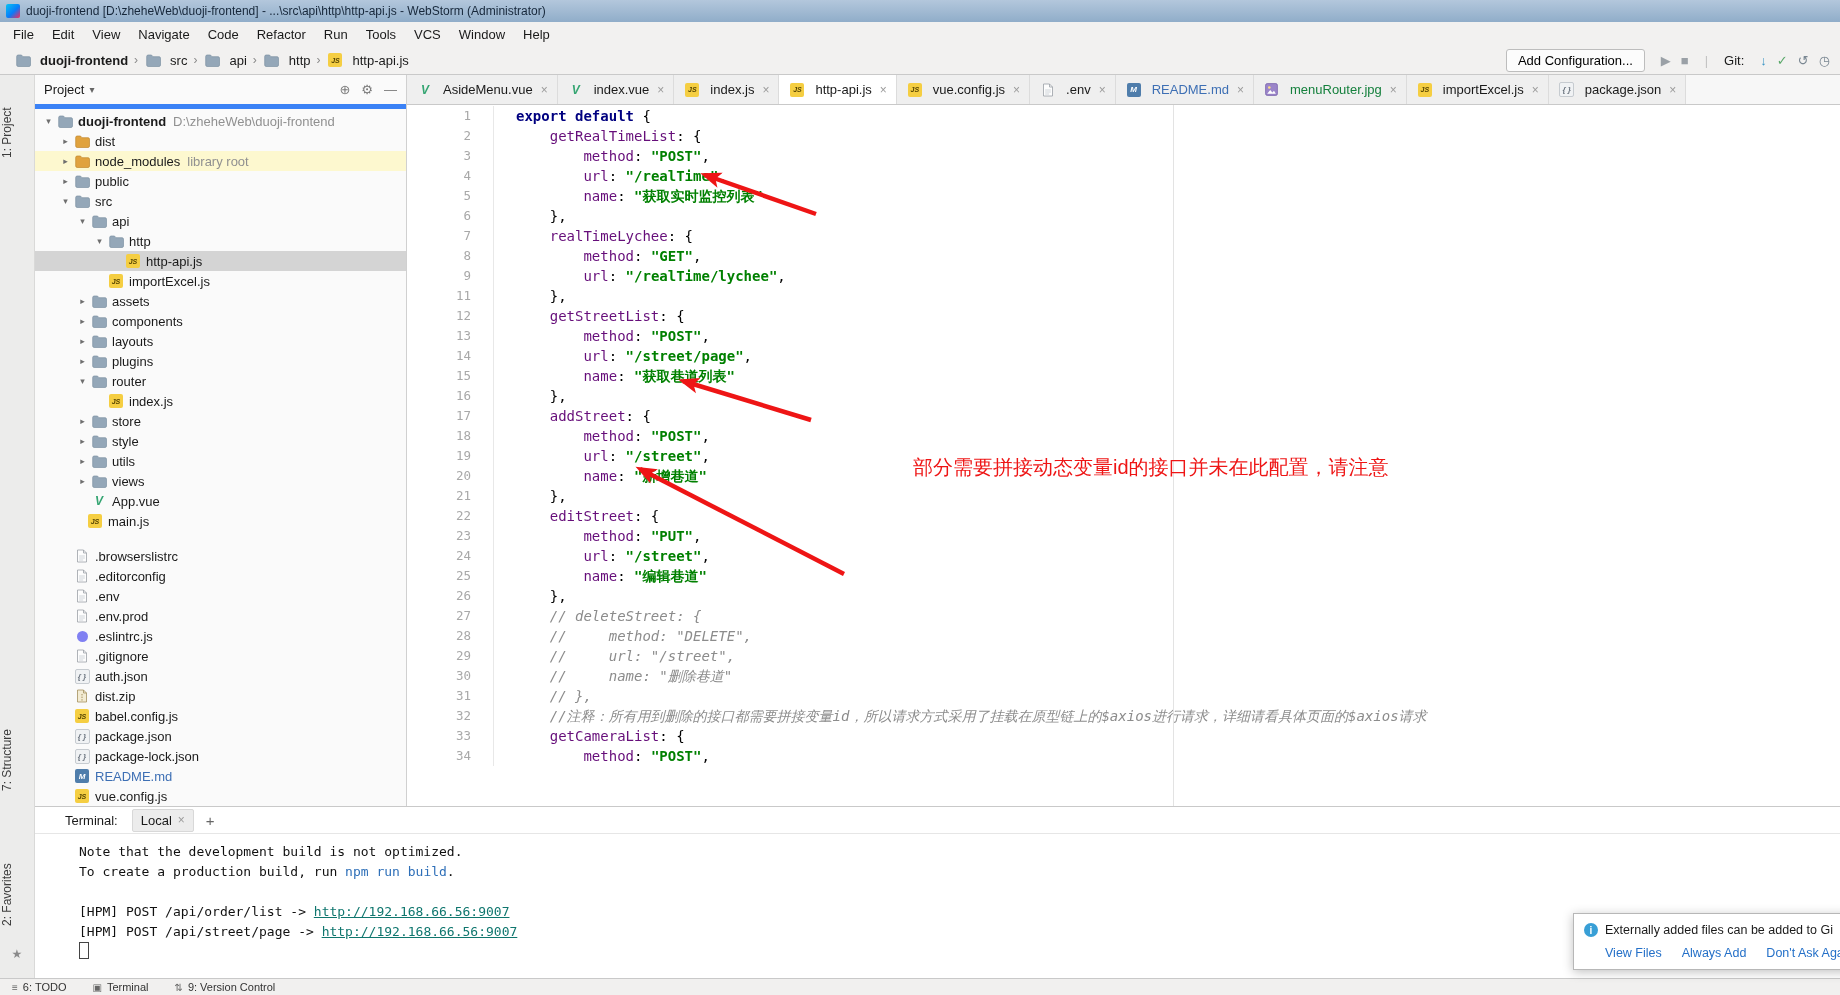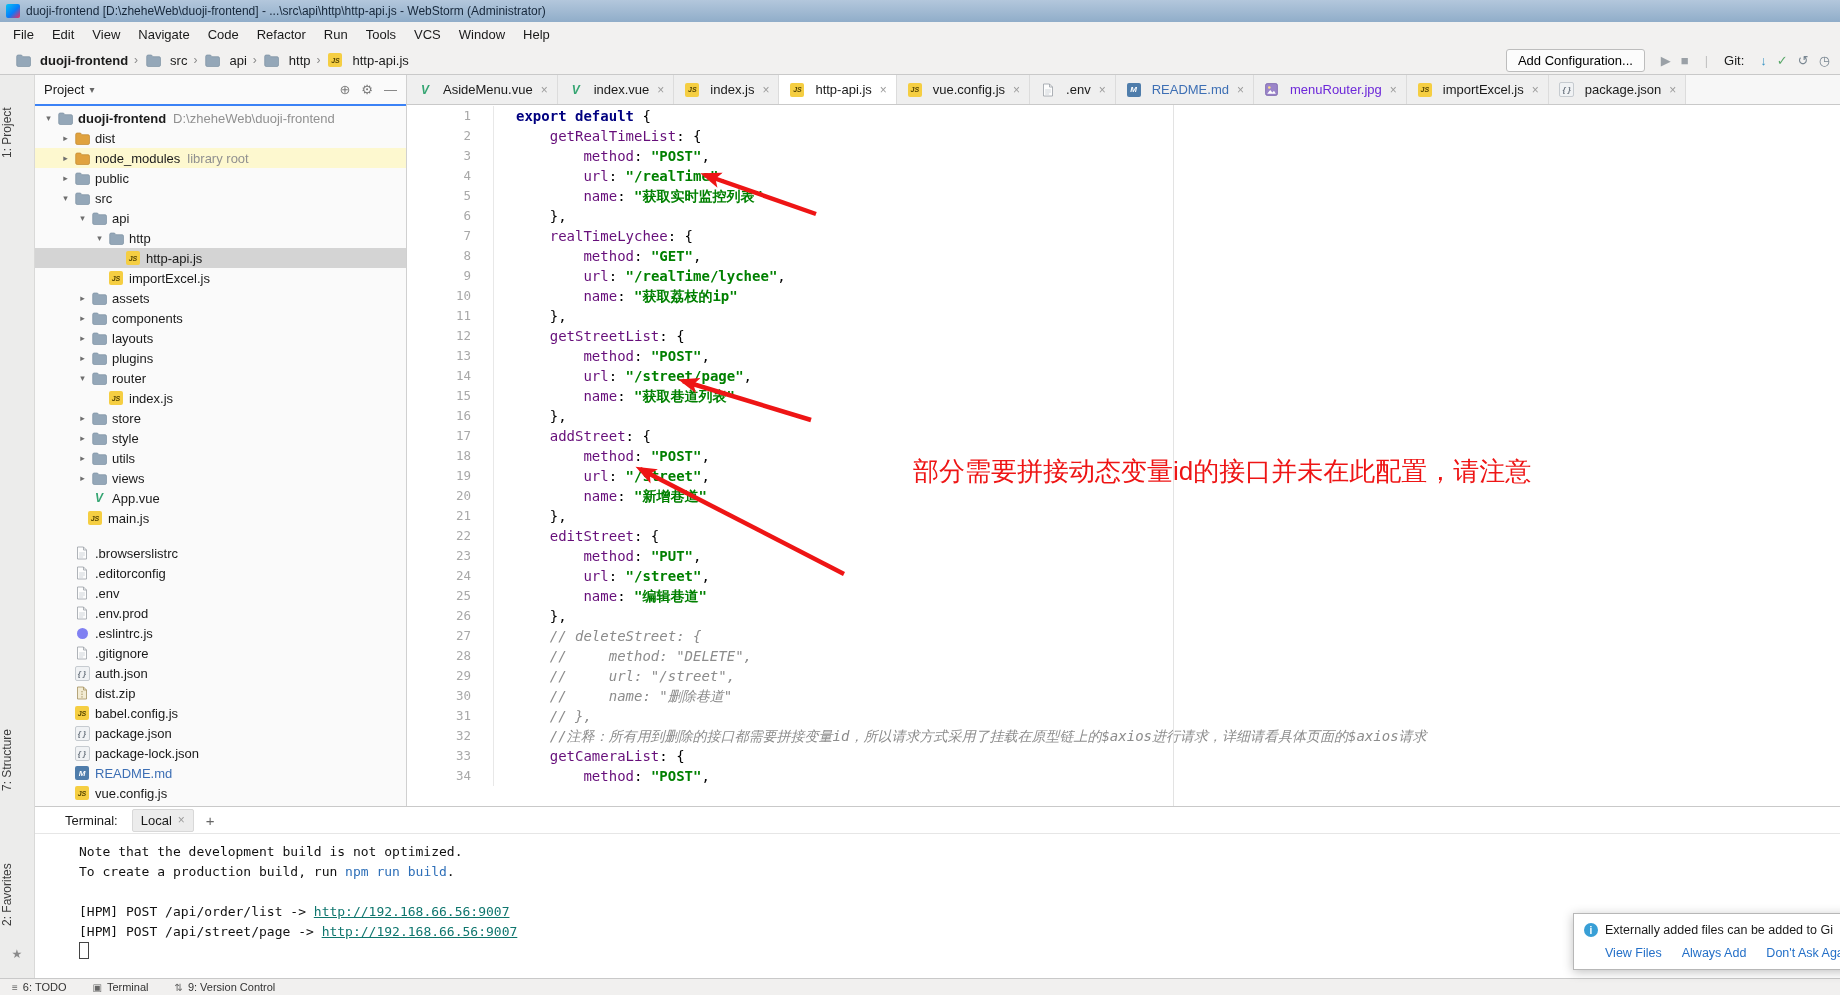--- a/index.html
+++ b/index.html
@@ -33,21 +33,21 @@
   .stripe{width:34px;background:#ececeb;border-right:1px solid #d9d9d8;position:relative;flex:none;}
   .stripe-label{position:absolute;left:0;width:34px;display:flex;justify-content:center;
                 writing-mode:vertical-rl;transform:rotate(180deg);font-size:12px;color:#3c3c3c;white-space:nowrap;}
   .stripe-star{position:absolute;left:0;width:34px;text-align:center;color:#8a8a8a;font-size:12px;}
 
   .content{flex:1;display:flex;flex-direction:column;min-width:0;}
   .upper{height:731px;display:flex;border-bottom:1px solid #c9c9c9;min-width:0;}
 
   
   .project-panel{width:371px;flex:none;border-right:1px solid #d0d0d0;display:flex;flex-direction:column;background:#fafafa;}
-  .panel-header{height:29px;border-bottom:2px solid #3b82f6;display:flex;align-items:center;padding:0 9px;gap:5px;flex:none;}
+  .panel-header{height:29px;border-bottom:5px solid #3b82f6;display:flex;align-items:center;padding:0 9px;gap:5px;flex:none;}
   .ph-caret{color:#666;font-size:10px;}
   .ph-icons{margin-left:auto;display:flex;gap:11px;color:#7a7a7a;font-size:13px;}
   .tree{flex:1;overflow:hidden;padding-top:2px;}
   .tree-row{display:flex;align-items:center;height:20px;white-space:nowrap;font-size:13px;}
   .tree-row.selected{background:#d4d4d4;}
   .tw{width:15px;flex:none;text-align:center;color:#6e6e6e;font-size:9px;}
   .icon{width:18px;height:16px;flex:none;display:inline-flex;align-items:center;justify-content:center;margin-right:4px;}
   .tree-extra{color:#909090;margin-left:7px;}
   .fi{display:inline-flex;align-items:center;justify-content:center;width:14px;height:14px;border-radius:2px;
       font-family:"Liberation Sans",sans-serif;font-weight:bold;}
@@ -68,21 +68,21 @@
   .code-line{display:flex;height:20px;line-height:20px;white-space:pre;}
   .ln{width:64px;flex:none;text-align:right;padding-right:22px;color:#a8a8a8;font-size:12.5px;border-right:1px solid #e8e8e8;}
   .lt{padding-left:22px;white-space:pre;}
   .tok-kw{color:#000080;font-weight:bold;}
   .tok-prop{color:#660e7a;}
   .tok-str{color:#008000;font-weight:bold;}
   .tok-pun{color:#000;}
   .tok-com{color:#8c8c8c;font-style:italic;}
   .guide{position:absolute;left:766px;top:0;bottom:0;width:1px;background:#e3e3e3;}
   .anno-svg{position:absolute;left:0;top:0;pointer-events:none;}
-  .anno-text{position:absolute;left:506px;top:349px;color:#ee1515;font-size:26px;white-space:nowrap;
+  .anno-text{position:absolute;left:506px;top:349px;color:#ee1515;font-size:20px;white-space:nowrap;
              font-family:"Liberation Sans","DejaVu Sans",sans-serif;}
 
   
   .terminal-panel{flex:1;display:flex;flex-direction:column;background:#fff;min-height:0;}
   .terminal-header{height:26px;border-bottom:1px solid #e6e6e6;display:flex;align-items:center;padding-left:12px;gap:4px;flex:none;}
   .term-title{margin-right:10px;margin-left:18px;}
   .term-tab{display:flex;align-items:center;gap:6px;padding:3px 8px;background:#ececec;border:1px solid #d8d8d8;border-radius:2px;}
   .term-close{color:#9b9b9b;font-size:12px;}
   .term-add{color:#666;font-size:15px;margin-left:8px;}
   .terminal-body{flex:1;padding:8px 0 0 44px;font-family:"DejaVu Sans Mono","Liberation Mono",monospace;
@@ -581,21 +581,21 @@
                 <span class="tab-close">×</span>
               </div>
               <div class="tab">
                 <span class="icon">
                   <svg width="13" height="13" viewBox="0 0 13 13">
                     <rect x=".6" y=".6" width="11.8" height="11.8" rx="1.6" fill="#9b85c9" stroke="#7b64ad" stroke-width=".8"></rect>
                     <circle cx="4.3" cy="4.5" r="1.3" fill="#ffe082"></circle>
                     <path d="M2.2 10.8l3-3.8 2.2 2.5 1.6-1.7 1.8 3z" fill="#fff"></path>
                   </svg>
                 </span>
-                <span style="color: #6d28d9;">menuRouter.jpg</span>
+                <span style="color: #15803d;">menuRouter.jpg</span>
                 <span class="tab-close">×</span>
               </div>
               <div class="tab">
                 <span class="icon">
                   <i class="fi fi-js">JS</i>
                 </span>
                 <span>importExcel.js</span>
                 <span class="tab-close">×</span>
               </div>
               <div class="tab">
@@ -611,21 +611,20 @@
             <div>
                 <div class="code-line"><span class="ln">1</span><span class="lt"><span class="tok-kw">export default</span><span class="tok-pun"> {</span></span></div>
                 <div class="code-line"><span class="ln">2</span><span class="lt"><span class="tok-pun">    </span><span class="tok-prop">getRealTimeList</span><span class="tok-pun">: {</span></span></div>
                 <div class="code-line"><span class="ln">3</span><span class="lt"><span class="tok-pun">        </span><span class="tok-prop">method</span><span class="tok-pun">: </span><span class="tok-str">"POST"</span><span class="tok-pun">,</span></span></div>
                 <div class="code-line"><span class="ln">4</span><span class="lt"><span class="tok-pun">        </span><span class="tok-prop">url</span><span class="tok-pun">: </span><span class="tok-str">"/realTime"</span><span class="tok-pun">,</span></span></div>
                 <div class="code-line"><span class="ln">5</span><span class="lt"><span class="tok-pun">        </span><span class="tok-prop">name</span><span class="tok-pun">: </span><span class="tok-str">"获取实时监控列表"</span></span></div>
                 <div class="code-line"><span class="ln">6</span><span class="lt"><span class="tok-pun">    },</span></span></div>
                 <div class="code-line"><span class="ln">7</span><span class="lt"><span class="tok-pun">    </span><span class="tok-prop">realTimeLychee</span><span class="tok-pun">: {</span></span></div>
                 <div class="code-line"><span class="ln">8</span><span class="lt"><span class="tok-pun">        </span><span class="tok-prop">method</span><span class="tok-pun">: </span><span class="tok-str">"GET"</span><span class="tok-pun">,</span></span></div>
                 <div class="code-line"><span class="ln">9</span><span class="lt"><span class="tok-pun">        </span><span class="tok-prop">url</span><span class="tok-pun">: </span><span class="tok-str">"/realTime/lychee"</span><span class="tok-pun">,</span></span></div>
-                <div class="code-line"><span class="ln">10</span><span class="lt"><span class="tok-pun">        </span><span class="tok-prop">name</span><span class="tok-pun">: </span><span class="tok-str">"获取荔枝的ip"</span></span></div>
                 <div class="code-line"><span class="ln">11</span><span class="lt"><span class="tok-pun">    },</span></span></div>
                 <div class="code-line"><span class="ln">12</span><span class="lt"><span class="tok-pun">    </span><span class="tok-prop">getStreetList</span><span class="tok-pun">: {</span></span></div>
                 <div class="code-line"><span class="ln">13</span><span class="lt"><span class="tok-pun">        </span><span class="tok-prop">method</span><span class="tok-pun">: </span><span class="tok-str">"POST"</span><span class="tok-pun">,</span></span></div>
                 <div class="code-line"><span class="ln">14</span><span class="lt"><span class="tok-pun">        </span><span class="tok-prop">url</span><span class="tok-pun">: </span><span class="tok-str">"/street/page"</span><span class="tok-pun">,</span></span></div>
                 <div class="code-line"><span class="ln">15</span><span class="lt"><span class="tok-pun">        </span><span class="tok-prop">name</span><span class="tok-pun">: </span><span class="tok-str">"获取巷道列表"</span></span></div>
                 <div class="code-line"><span class="ln">16</span><span class="lt"><span class="tok-pun">    },</span></span></div>
                 <div class="code-line"><span class="ln">17</span><span class="lt"><span class="tok-pun">    </span><span class="tok-prop">addStreet</span><span class="tok-pun">: {</span></span></div>
                 <div class="code-line"><span class="ln">18</span><span class="lt"><span class="tok-pun">        </span><span class="tok-prop">method</span><span class="tok-pun">: </span><span class="tok-str">"POST"</span><span class="tok-pun">,</span></span></div>
                 <div class="code-line"><span class="ln">19</span><span class="lt"><span class="tok-pun">        </span><span class="tok-prop">url</span><span class="tok-pun">: </span><span class="tok-str">"/street"</span><span class="tok-pun">,</span></span></div>
                 <div class="code-line"><span class="ln">20</span><span class="lt"><span class="tok-pun">        </span><span class="tok-prop">name</span><span class="tok-pun">: </span><span class="tok-str">"新增巷道"</span></span></div>

